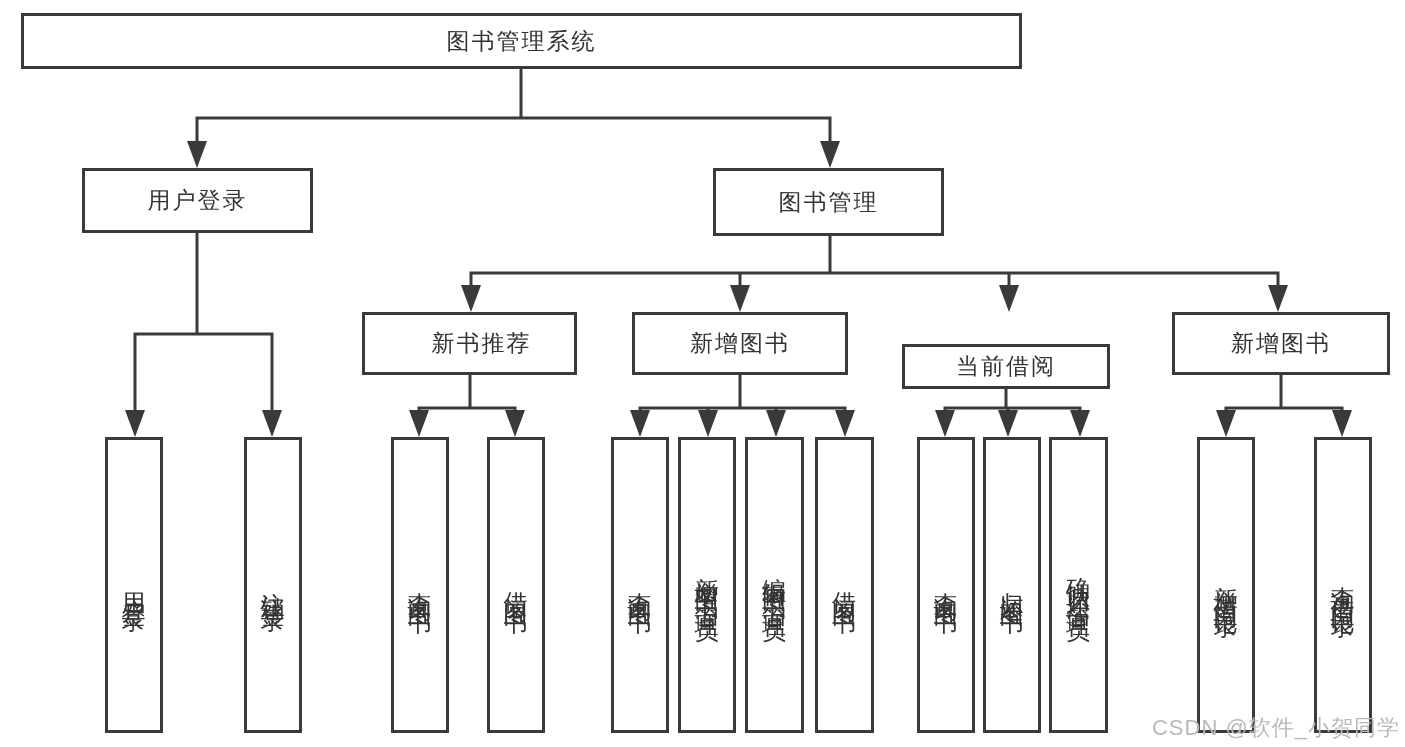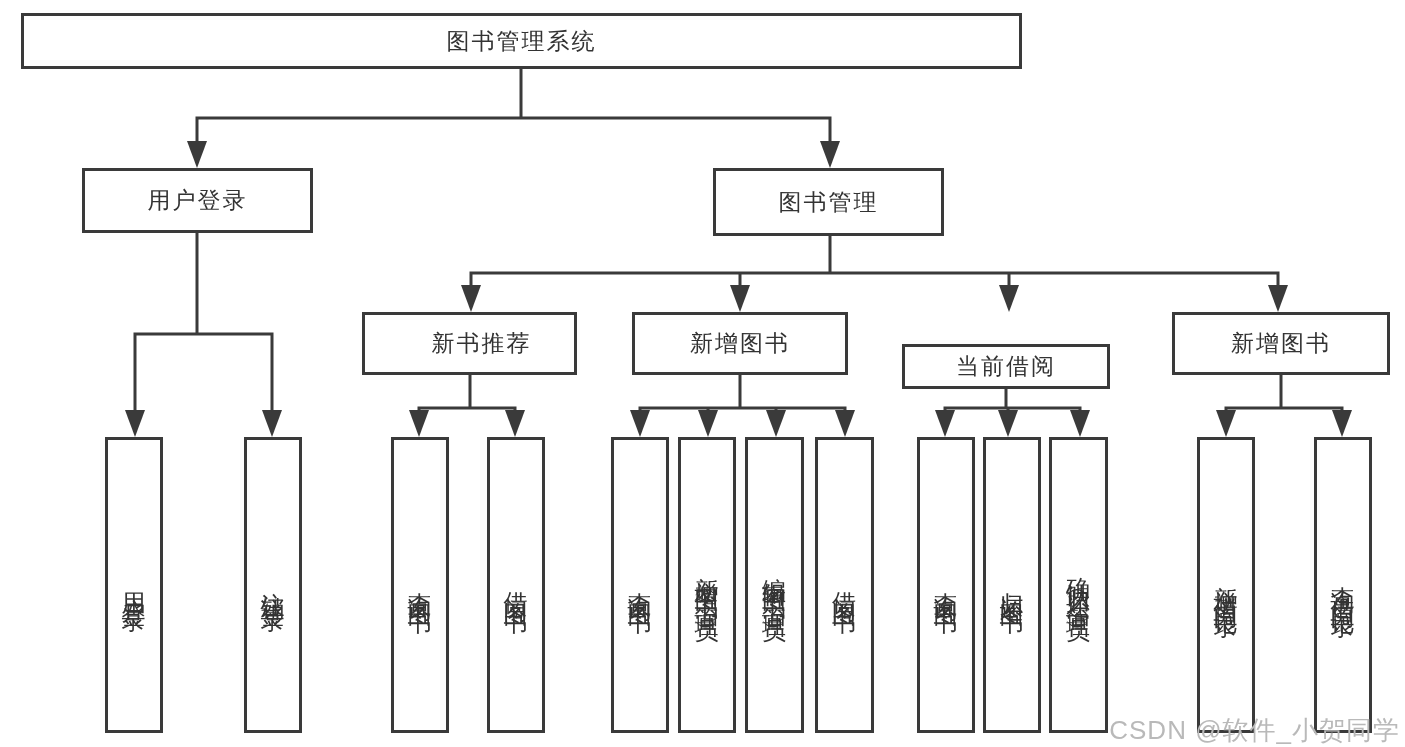--- a/index.html
+++ b/index.html
@@ -57,21 +57,21 @@
   .l-q3     { left: 917px; }
   .l-retbk  { left: 983px; }
   .l-confrm { left: 1049px; width: 59px; }
   .l-addrec { left: 1197px; }
   .l-qrec   { left: 1314px; }
   #watermark {
     position: absolute;
     right: 5px;
     top: 713px;
     z-index: 5;
-    font-size: 26px;
+    font-size: 22px;
     letter-spacing: 1px;
     color: #b9b9b9;
     white-space: nowrap;
   }
 </style>
 </head>
 <body>
 
 <div id="canvas">
 

